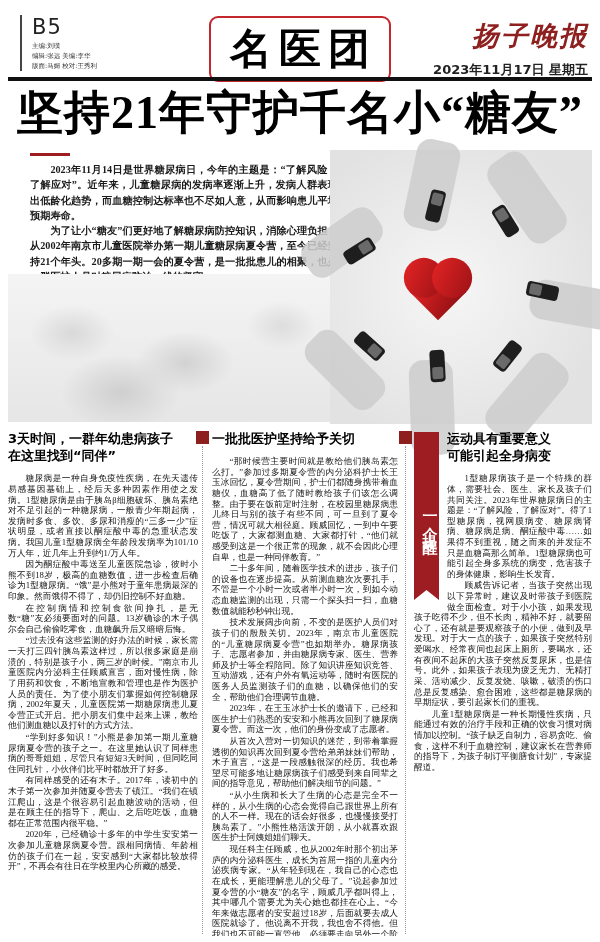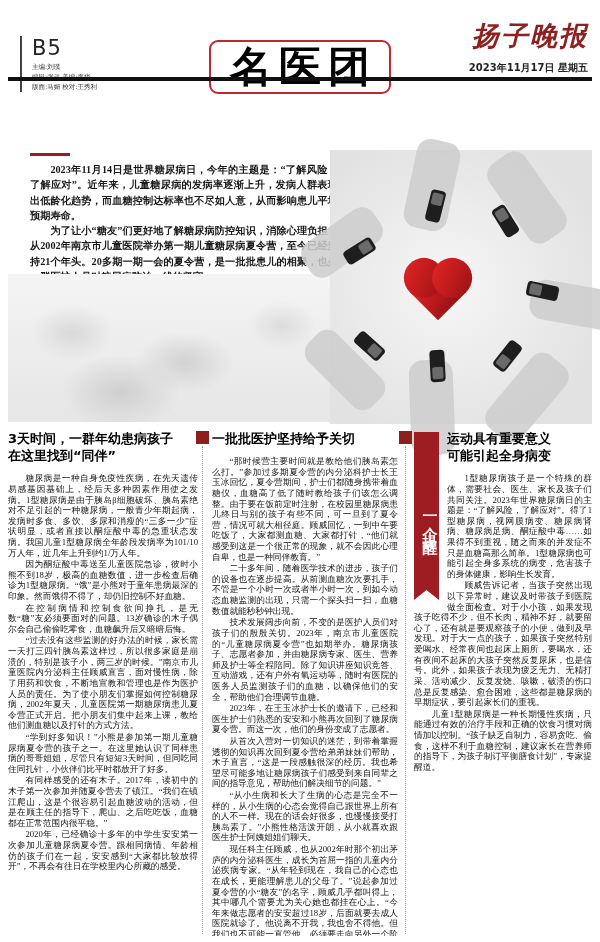--- a/index.html
+++ b/index.html
@@ -2,29 +2,29 @@
 <html><head>
 <meta charset="utf-8">
 <style>
   * { margin:0; padding:0; box-sizing:border-box; }
   html,body { background:#ffffff; }
   .page {
     position:relative; width:600px; height:942px; background:#fff; overflow:hidden;
     font-family:"Liberation Serif","DejaVu Serif",serif; color:#111;
   }
   
-  .hdr-left { position:absolute; left:20px; top:36px; padding-left:10px; border-left:2px solid #444; }
+  .hdr-left { position:absolute; left:20px; top:15px; padding-left:10px; border-left:2px solid #444; }
   .page-no { font-family:"DejaVu Sans","Liberation Sans",sans-serif; font-size:21px; color:#222; letter-spacing:1px; }
   .credits { margin-top:2px; font-size:6.5px; line-height:1.55; color:#333; font-family:"DejaVu Sans",sans-serif; white-space:pre-line; }
   .hdr-center { position:absolute; left:50%; top:16px; transform:translateX(-50%);
-    border:2px solid #c1272d; border-radius:9px; padding:1px 12px;margin-top:24px; }
+    border:2px solid #c1272d; border-radius:9px; padding:7px 12px; }
   .section-title { font-family:"DejaVu Sans","Liberation Sans",sans-serif; font-weight:bold; font-size:42px; letter-spacing:7px; color:#000; line-height:1.15; text-indent:7px; }
   .hdr-right { position:absolute; right:12px; top:18px; text-align:right; }
   .np-logo { font-size:27px; font-weight:bold; font-style:italic; color:#8e2020; letter-spacing:2px; font-family:"Liberation Serif",serif; }
-  .date-line { margin-top:7px; font-size:10px; font-weight:bold; color:#222; font-family:"DejaVu Sans",sans-serif; }
+  .date-line { margin-top:7px; font-size:13px; font-weight:bold; color:#222; font-family:"DejaVu Sans",sans-serif; }
   .top-rule { position:absolute; left:8px; right:8px; top:77px; height:4px; background:#101010; }
   
   .headline { position:absolute; left:8px; right:8px; top:84px; text-align:center;
     font-size:46px; font-weight:bold; letter-spacing:1px; line-height:1.25; color:#000; }
   
   .lede { position:absolute; left:30px; top:153px; width:308px; }
   .lede-bar { width:40px; height:3px; background:#9e1d22; margin-bottom:6px; }
   .lede p { font-size:10.2px; font-weight:bold; line-height:1.5; text-align:justify; text-indent:2em; color:#1a1a1a; }
   .byline { margin-top:3px; font-size:9.5px; font-weight:bold; text-align:right; padding-right:6px; }
   
@@ -80,20 +80,21 @@
   </div>
   <div class="hdr-center">
     <div class="section-title">名医团</div>
   </div>
   <div class="hdr-right">
     <div class="np-logo">扬子晚报</div>
     <div class="date-line">2023年11月17日 星期五</div>
   </div>
   <div class="top-rule"></div>
 
+  <div class="headline">坚持21年守护千名小“糖友”</div>
 
   <div class="lede">
     <div class="lede-bar"></div>
     <div>
         <p>2023年11月14日是世界糖尿病日，今年的主题是：“了解风险，了解应对”。近年来，儿童糖尿病的发病率逐渐上升，发病人群表现出低龄化趋势，而血糖控制达标率也不尽如人意，从而影响患儿平均预期寿命。</p>
         <p>为了让小“糖友”们更好地了解糖尿病防控知识，消除心理负担，从2002年南京市儿童医院举办第一期儿童糖尿病夏令营，至今已经坚持21个年头。20多期一期一会的夏令营，是一批批患儿的相聚，也是一群医护人员对糖尿病防治一线的坚守。</p>
       </div>
     <div class="byline">扬子晚报/紫牛新闻记者 吕彦霖</div>
   </div>
 

